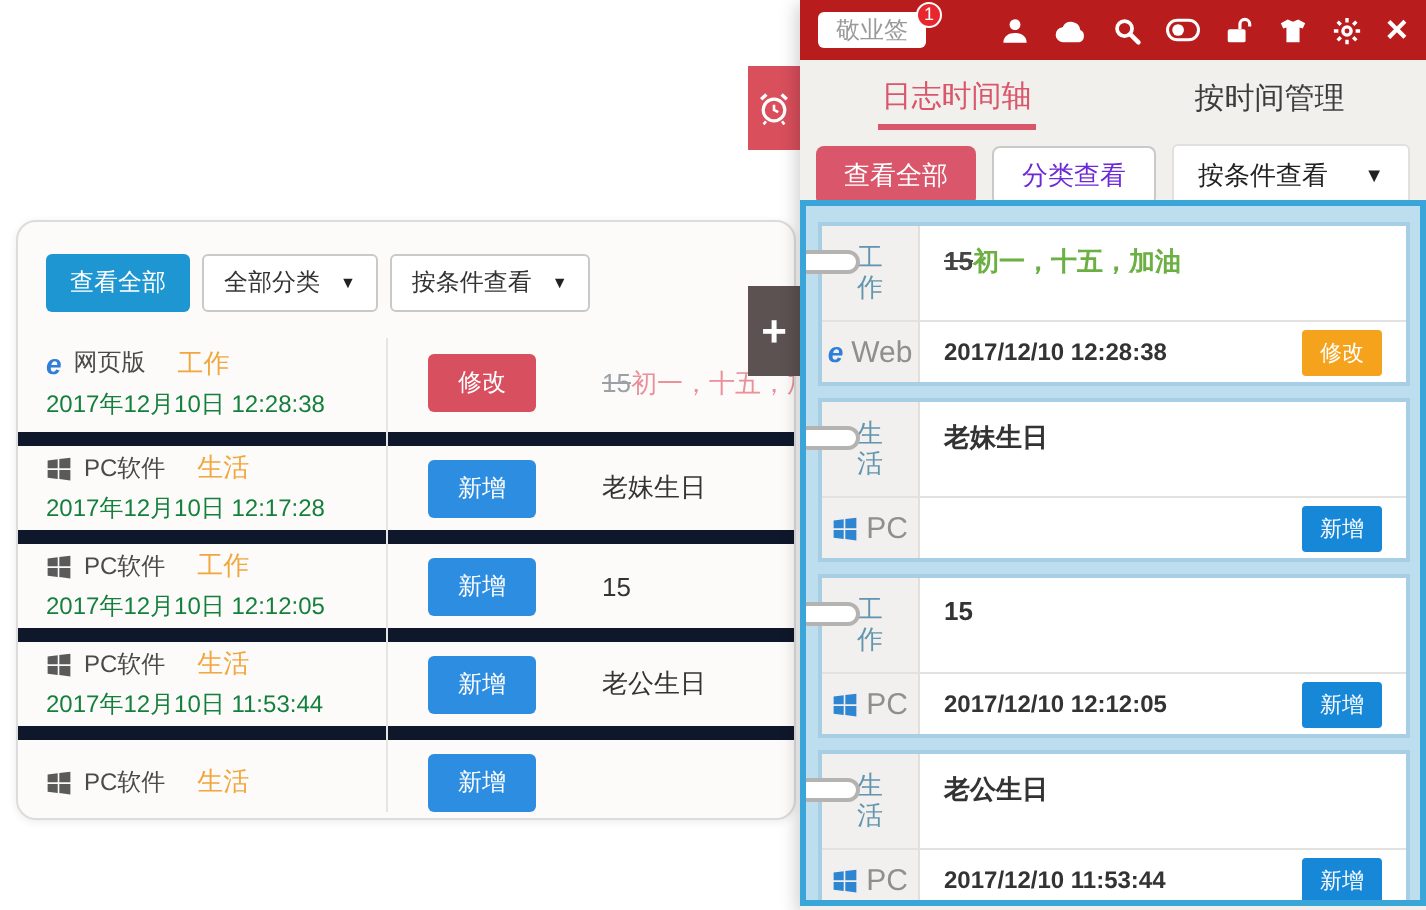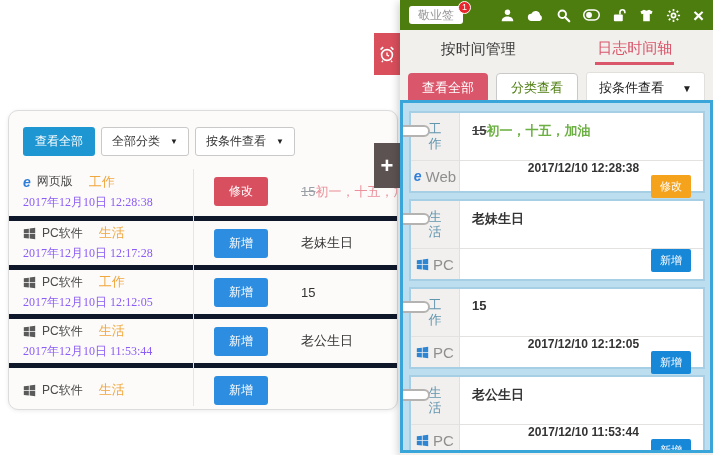--- a/index.html
+++ b/index.html
@@ -14,25 +14,25 @@
   .ltoolbar { display:flex; gap:6px; padding:16px 0 11px 14px; align-items:center; }
   .btn-viewall { background:#1e96d2; color:#fff; border:none; font-size:12px;
     padding:6px 12px; border-radius:3px; font-family:inherit; }
   .ldrop { background:#fff; border:1px solid #c9c9c9; border-radius:3px; font-size:12px;
     color:#333; padding:5px 10px; display:flex; align-items:center; gap:10px; }
   .ldrop .arr { font-size:8px; color:#222; }
   .lrows { position:relative; }
   .vdivider { position:absolute; left:184px; top:2px; bottom:6px; width:1px; background:#e5e5e3; }
   .lrow { display:grid; grid-template-columns:170px 96px 1fr; align-items:center;
     min-height:49px; padding-left:14px; }
-  .lrow + .lrow { border-top:5px solid #0f172a; }
+  .lrow + .lrow { border-top:7px solid #0f172a; }
   .linfo-top { display:flex; align-items:center; gap:6px; }
   .lsource { font-size:12px; color:#4a4a4a; }
   .lcat { font-size:13px; color:#f0a73e; margin-left:10px; }
-  .ltime { font-size:12px; color:#8b5cf6; margin-top:3px;font-family:Liberation Serif, serif; }
+  .ltime { font-size:12px; color:#15803d; margin-top:3px; }
   .lbtn { border:none; color:#fff; font-size:12px; padding:6px 15px; border-radius:3px;
     font-family:inherit; display:block; margin:0 auto; }
   .lbtn.modify { background:#d84f5f; }
   .lbtn.add { background:#2d8de0; }
   .lcontent { font-size:13px; color:#333; padding-left:12px; white-space:nowrap; overflow:hidden; }
   .struck { color:#9aa0a6; text-decoration:line-through; }
   .pink { color:#e9909b; }
 
   .ie { color:#2f7ed8; font-weight:700; font-style:italic; font-size:14px; line-height:1; }
   .icon { display:inline-flex; align-items:center; justify-content:center; }
@@ -47,38 +47,38 @@
     background:#1d4ed8; z-index:1; display:flex; align-items:center; justify-content:center;margin-left:36px; }
   .strip-add { position:absolute; left:374px; top:143px; width:26px; height:45px;
     background:#5d5252; z-index:1; display:flex; align-items:center; justify-content:center;
     color:#fff; font-size:22px; font-weight:700; }
   .vtext { width:15px; line-height:1.15; text-align:center; word-break:break-all; }
   .strip-default .vtext { color:#fff; font-size:13px; }
 
   
   .right-panel { position:absolute; left:400px; top:0; width:313px; height:455px;
     background:#f2f0ed; z-index:2; box-shadow:-2px 2px 8px rgba(0,0,0,.18); }
-  .titlebar { height:30px; background:#4d7c0f; display:flex; align-items:center; padding:0 9px; }
+  .titlebar { height:30px; background:#b91c1c; display:flex; align-items:center; padding:0 9px; }
   .app-badge { position:relative; background:#fff; border-radius:3px; padding:3px 9px;
     font-size:12px; color:#999; line-height:1; }
   .notif { position:absolute; top:-5px; right:-8px; width:13px; height:13px; border-radius:50%;
     background:#e8262d; color:#fff; font-size:9px; display:flex; align-items:center;
     justify-content:center; border:1px solid #fff; }
   .tb-icons { display:flex; align-items:center; gap:12px; margin-left:auto; }
   .tb-icons .x { color:#fff; font-size:19px; font-weight:700; line-height:1; }
 
   .tabs { display:flex; height:35px; align-items:flex-end; }
   .tab { flex:1; text-align:center; }
   .tab-label { display:inline-block; font-size:15px; color:#3c3c3c; padding:6px 2px 6px; }
   .tab.active .tab-label { color:#d9566b; border-bottom:3px solid #d9566b; padding-bottom:4px; }
 
   .filters { display:flex; align-items:center; gap:8px; padding:7px 8px 8px; }
   .fbtn-red { background:#d9566b; color:#fff; border:none; border-radius:4px;
     font-size:13px; padding:6px 14px; font-family:inherit; }
-  .fbtn-plain { background:#fff; color:#4d7c0f; border:1px solid #c9c9c9; border-radius:4px;
+  .fbtn-plain { background:#fff; color:#6d28d9; border:1px solid #c9c9c9; border-radius:4px;
     font-size:13px; padding:5px 14px; font-family:inherit; }
   .fdrop { background:#fff; border:1px solid #e2e0dd; border-radius:3px; font-size:13px;
     color:#222; padding:6px 12px; display:flex; align-items:center; gap:8px; flex:1;
     justify-content:space-between; }
   .fdrop .arr { font-size:10px; }
 
   .timeline { position:absolute; left:0; right:0; top:100px; bottom:2px;
     border:3px solid #3aa5d8; background:#bcdeee; padding:8px 5px 5px 6px; overflow:hidden; }
   .card { position:relative; background:#fff; border:2px solid #a6cfe5; margin-bottom:6px;
     display:grid; grid-template-columns:49px 1fr; grid-template-rows:47px 31px; }
@@ -87,21 +87,21 @@
   .card-cat { grid-column:1; grid-row:1; background:#f1f0ee; border-right:1px solid #e2e0de;
     display:flex; align-items:center; justify-content:center; color:#6295ae; font-size:13px; }
   .card-content { grid-column:2; grid-row:1; padding:9px 12px; font-size:13px; font-weight:700;
     color:#333; white-space:nowrap; overflow:hidden; }
   .card-content .cstruck { color:#444; text-decoration:line-through; }
   .card-content .green { color:#6cb043; }
   .card-src { grid-column:1; grid-row:2; background:#f1f0ee; border-right:1px solid #e2e0de;
     border-top:1px solid #e4e2e0; display:flex; align-items:center; justify-content:center; gap:4px; }
   .card-srclabel { font-size:15px; color:#8f8f8f; }
   .card-footer { grid-column:2; grid-row:2; border-top:1px solid #e4e2e0; display:flex;
-    align-items:center; padding:0 8px 0 12px;flex-direction:column; }
+    align-items:center; padding:0 8px 0 12px; }
   .card-time { font-size:12px; font-weight:700; color:#333; }
   .cbtn { border:none; color:#fff; font-size:11px; padding:4px 9px; border-radius:2px;
     font-family:inherit; margin-left:auto; margin-right:4px; }
   .cbtn.modify { background:#f5a21d; }
   .cbtn.add { background:#1787d8; }
 </style>
 </head>
 <body>
 
 <div class="stage">
@@ -276,25 +276,25 @@
             <svg width="15" height="15" viewBox="0 0 16 16" fill="none" stroke="#fff">
               <circle cx="8" cy="8" r="2.2" stroke-width="1.8"></circle>
               <path d="M8 1v2.4M8 12.6V15M1 8h2.4M12.6 8H15M3 3l1.7 1.7M11.3 11.3 13 13M13 3l-1.7 1.7M4.7 11.3 3 13" stroke-width="1.8"></path>
             </svg>
           </span>
         <span class="x">×</span>
       </div>
     </div>
 
     <div class="tabs">
+      <div class="tab active">
+        <span class="tab-label">日志时间轴</span>
+      </div>
       <div class="tab">
         <span class="tab-label">按时间管理</span>
-      </div>
-      <div class="tab active">
-        <span class="tab-label">日志时间轴</span>
       </div>
     </div>
 
     <div class="filters">
       <button class="fbtn-red">查看全部</button>
       <button class="fbtn-plain">分类查看</button>
       <div class="fdrop">
         <span>按条件查看</span>
         <span class="arr">▼</span>
       </div>

